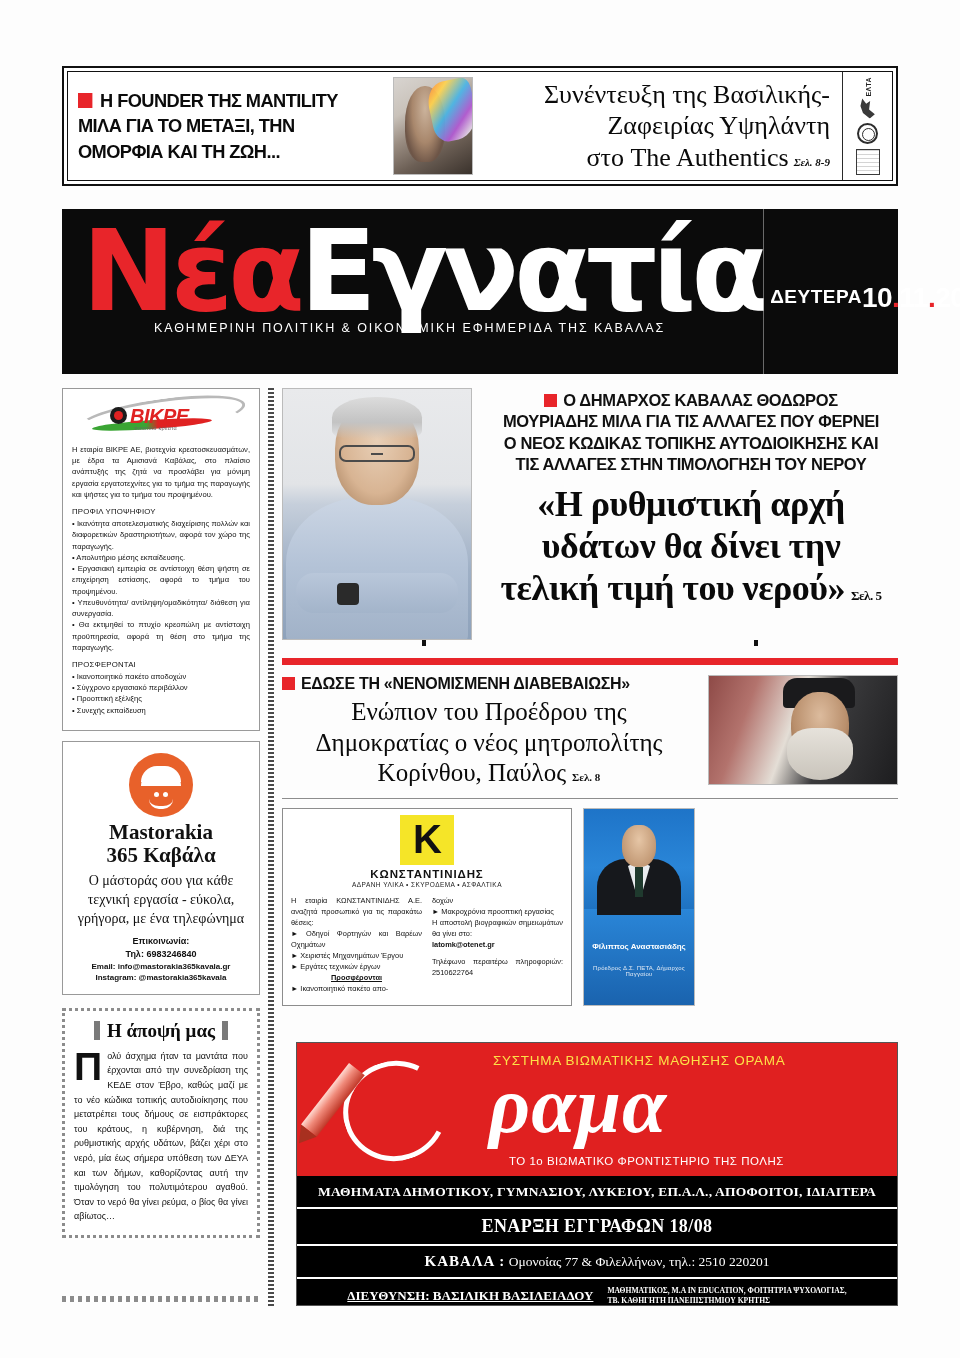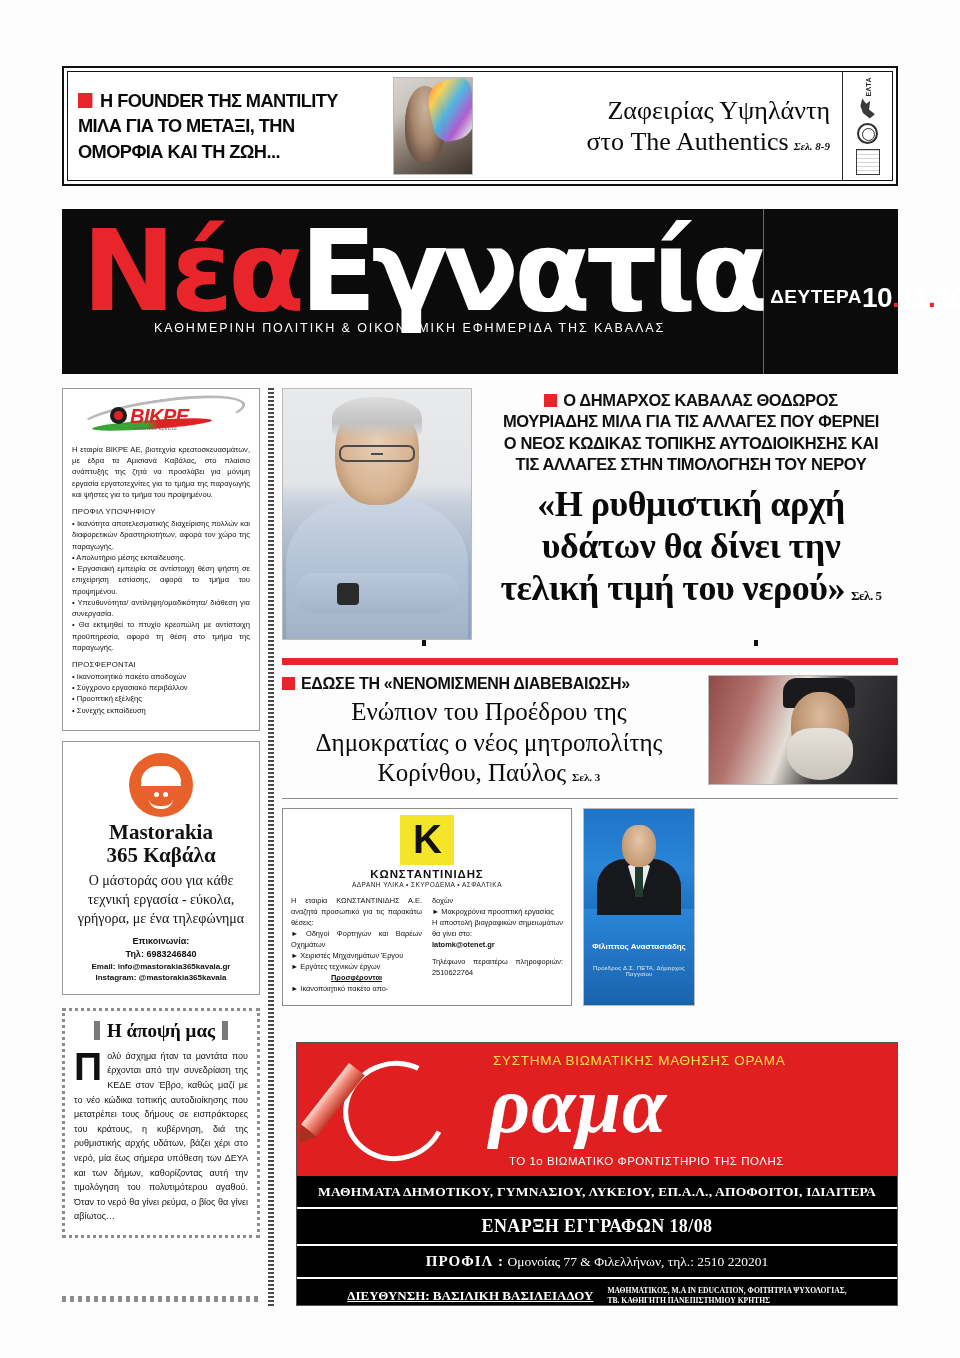--- a/index.html
+++ b/index.html
@@ -670,20 +670,21 @@
       <div class="teaser-left">
         <div class="teaser-line first">
           <span class="sq-red"></span>
           <span>Η FOUNDER ΤΗΣ MANTILITY</span>
         </div>
         <div class="teaser-line">ΜΙΛΑ ΓΙΑ ΤΟ ΜΕΤΑΞΙ, ΤΗΝ</div>
         <div class="teaser-line">ΟΜΟΡΦΙΑ ΚΑΙ ΤΗ ΖΩΗ...</div>
       </div>
       <div class="teaser-photo"></div>
       <div class="teaser-right">
+        <div class="teaser-serif">Συνέντευξη της Βασιλικής-</div>
         <div class="teaser-serif">Ζαφειρίας Υψηλάντη</div>
         <div class="teaser-serif">
           <span>στο The Authentics</span><span class="pg">Σελ. 8-9</span>
         </div>
       </div>
       <div class="teaser-logos">
         <div class="elta-badge">
           <span class="elta-bird"></span>
           <span>ΕΛΤΑ</span>
         </div>
@@ -820,21 +821,21 @@
 
       <div class="sec2">
         <div class="sec2-text">
           <div class="sec2-kicker">
             <span class="sq-red"></span><span>ΕΔΩΣΕ ΤΗ «ΝΕΝΟΜΙΣΜΕΝΗ ΔΙΑΒΕΒΑΙΩΣΗ»</span>
           </div>
           <div class="sec2-head">
             <div>Ενώπιον του Προέδρου της</div>
             <div>Δημοκρατίας ο νέος μητροπολίτης</div>
             <div>
-              <span>Κορίνθου, Παύλος</span><span class="pgref">Σελ. 3</span>
+              <span>Κορίνθου, Παύλος</span><span class="pgref">Σελ. 8</span>
             </div>
           </div>
         </div>
         <div class="sec2-photo">
           <span class="sp-hat"></span>
           <span class="sp-face"></span>
           <span class="sp-beard"></span>
         </div>
       </div>
 
@@ -892,21 +893,21 @@
       </div>
       <div class="orama-title">ΣΥΣΤΗΜΑ ΒΙΩΜΑΤΙΚΗΣ ΜΑΘΗΣΗΣ ΟΡΑΜΑ</div>
       <div class="orama-word">ραμα</div>
       <div class="orama-sub">ΤΟ 1ο ΒΙΩΜΑΤΙΚΟ ΦΡΟΝΤΙΣΤΗΡΙΟ ΤΗΣ ΠΟΛΗΣ</div>
     </div>
     <div class="orama-line ol1">ΜΑΘΗΜΑΤΑ ΔΗΜΟΤΙΚΟΥ, ΓΥΜΝΑΣΙΟΥ, ΛΥΚΕΙΟΥ, ΕΠ.Α.Λ., ΑΠΟΦΟΙΤΟΙ, ΙΔΙΑΙΤΕΡΑ</div>
     <div class="wrule"></div>
     <div class="orama-line ol2">ΕΝΑΡΞΗ ΕΓΓΡΑΦΩΝ 18/08</div>
     <div class="wrule"></div>
     <div class="orama-line ol3">
-      <b>ΠΡΟΦΙΛ :</b>
+      <b>ΚΑΒΑΛΑ :</b>
       <span>Ομονοίας 77 &amp; Φιλελλήνων, τηλ.: 2510 220201</span>
     </div>
     <div class="wrule"></div>
     <div class="orama-line ol4">
       <span class="nm">ΔΙΕΥΘΥΝΣΗ: ΒΑΣΙΛΙΚΗ ΒΑΣΙΛΕΙΑΔΟΥ</span>
       <span class="cred">
         <span>ΜΑΘΗΜΑΤΙΚΟΣ, M.A IN EDUCATION, ΦΟΙΤΗΤΡΙΑ ΨΥΧΟΛΟΓΙΑΣ,</span><br>
         <span>ΤΒ. ΚΑΘΗΓΗΤΗ ΠΑΝΕΠΙΣΤΗΜΙΟΥ ΚΡΗΤΗΣ</span>
       </span>
     </div>

